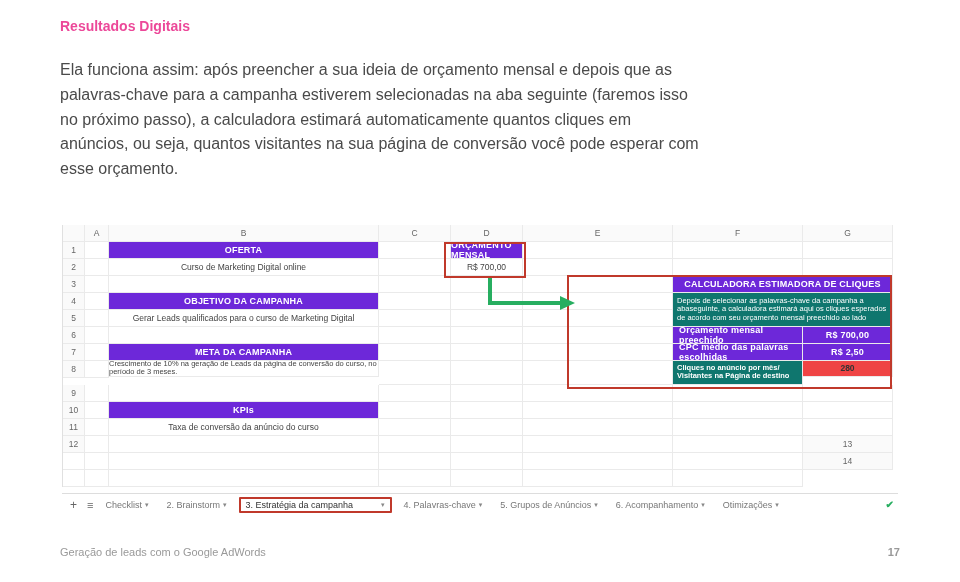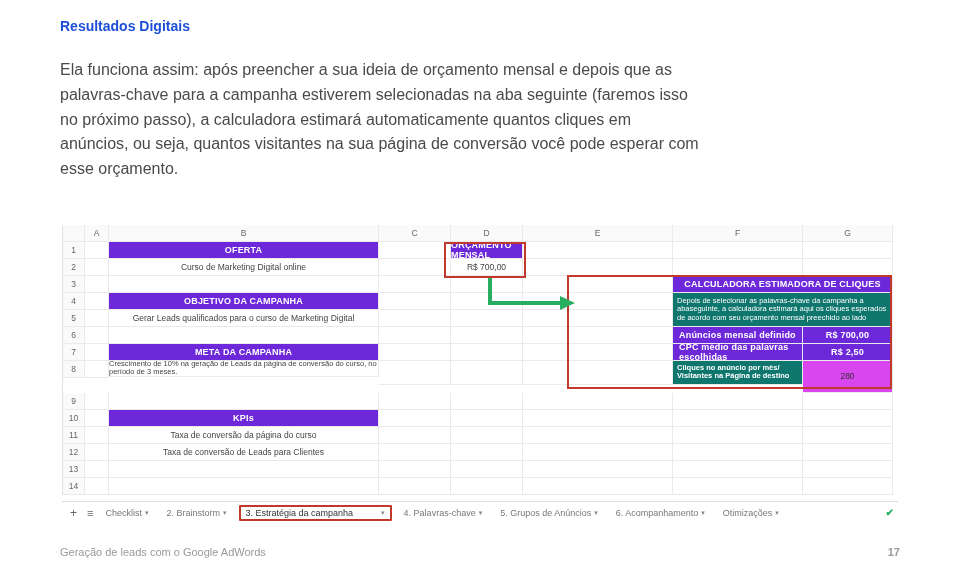--- a/index.html
+++ b/index.html
@@ -10,21 +10,21 @@
       color: #333;
       background: #fff;
       position: relative;
     }
     .page {
       padding: 18px 60px 0 60px;
     }
     .brand {
       font-size: 14px;
       font-weight: 700;
-      color: #1d4ed8;
+      color: #ec4899;
       margin-bottom: 24px;
     }
     .body-text {
       font-size: 16px;
       line-height: 1.55;
       color: #4a4a4a;
       max-width: 640px;
       margin-bottom: 43px;
     }
     .sheet-area {
@@ -177,40 +177,40 @@
       <div class="cell"></div>
       <div class="cell"></div>
       <div class="cell"></div>
 
       <div class="cell row-head">6</div>
       <div class="cell"></div>
       <div class="cell"></div>
       <div class="cell"></div>
       <div class="cell"></div>
       <div class="cell"></div>
-      <div class="cell dark left-align">Anúncios mensal definido</div>
+      <div class="cell dark left-align">Orçamento mensal preechido</div>
       <div class="cell dark">R$ 700,00</div>
 
       <div class="cell row-head">7</div>
       <div class="cell"></div>
       <div class="cell dark">META DA CAMPANHA</div>
       <div class="cell"></div>
       <div class="cell"></div>
       <div class="cell"></div>
       <div class="cell dark left-align">CPC médio das palavras escolhidas</div>
       <div class="cell dark">R$ 2,50</div>
 
       <div class="cell row-head">8</div>
       <div class="cell"></div>
       <div class="cell txt" style="font-size:7.5px; line-height:1.1; height:16px;">Crescimento de 10% na geração de Leads da página de conversão do curso, no período de 3 meses.</div>
       <div class="cell" style="height:24px;"></div>
       <div class="cell" style="height:24px;"></div>
       <div class="cell" style="height:24px;"></div>
       <div class="cell dark-text" style="height:24px; font-weight:700;">Cliques no anúncio por mês/ Visitantes na Página de destino</div>
-      <div class="cell" style="background:#d946ef; color:#333; font-weight:400; height:32px;">280</div>
+      <div class="cell" style="background:#ef4444; color:#333; font-weight:700; height:16px;">280</div>
 
       <div class="cell row-head">9</div>
       <div class="cell"></div>
       <div class="cell"></div>
       <div class="cell"></div>
       <div class="cell"></div>
       <div class="cell"></div>
       <div class="cell"></div>
       <div class="cell"></div>
 
@@ -218,30 +218,29 @@
       <div class="cell"></div>
       <div class="cell dark">KPIs</div>
       <div class="cell"></div>
       <div class="cell"></div>
       <div class="cell"></div>
       <div class="cell"></div>
       <div class="cell"></div>
 
       <div class="cell row-head">11</div>
       <div class="cell"></div>
-      <div class="cell txt">Taxa de conversão da página do curso</div>
+      <div class="cell txt">Taxa de conversão da anúncio do curso</div>
       <div class="cell"></div>
       <div class="cell"></div>
       <div class="cell"></div>
       <div class="cell"></div>
       <div class="cell"></div>
 
       <div class="cell row-head">12</div>
       <div class="cell"></div>
-      <div class="cell txt">Taxa de conversão de Leads para Clientes</div>
       <div class="cell"></div>
       <div class="cell"></div>
       <div class="cell"></div>
       <div class="cell"></div>
       <div class="cell"></div>
 
       <div class="cell row-head">13</div>
       <div class="cell"></div>
       <div class="cell"></div>
       <div class="cell"></div>

